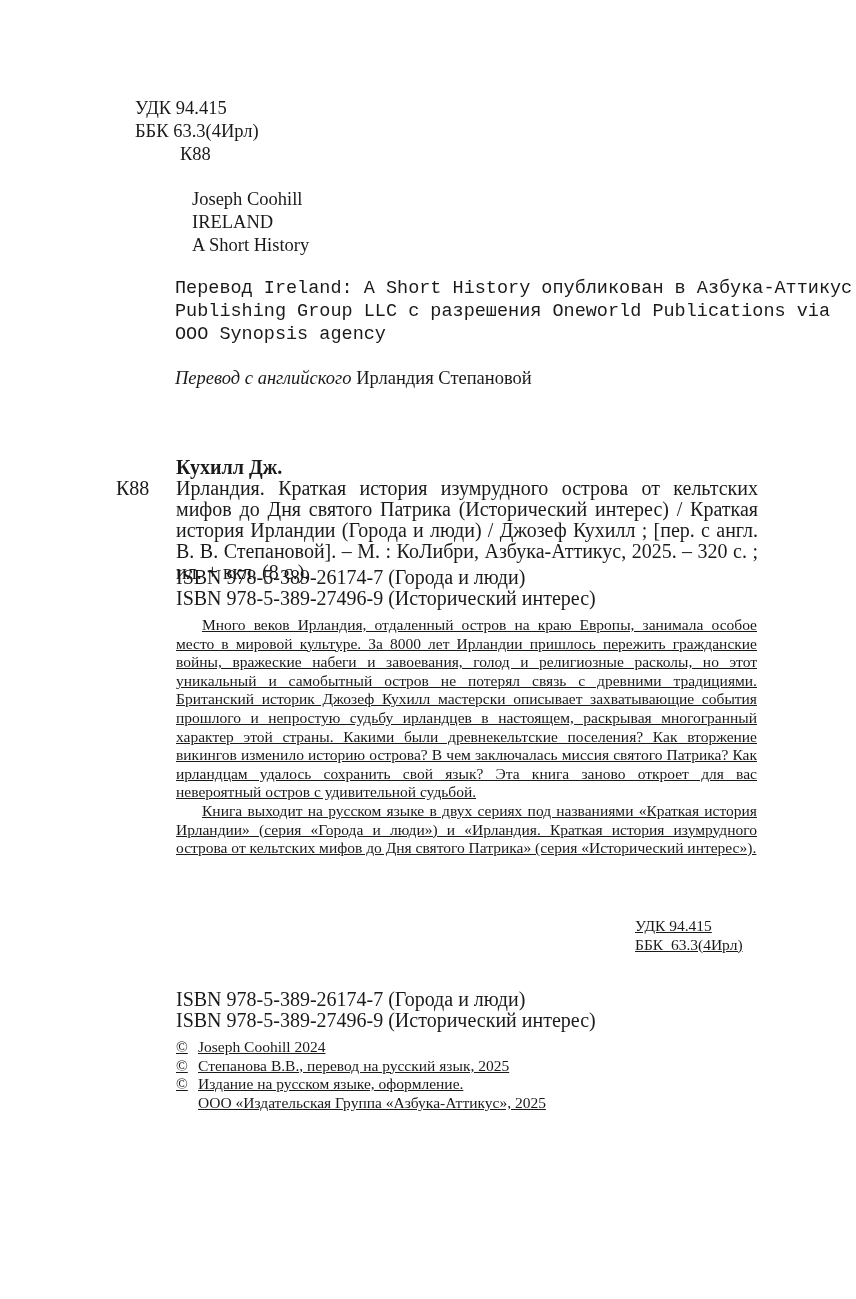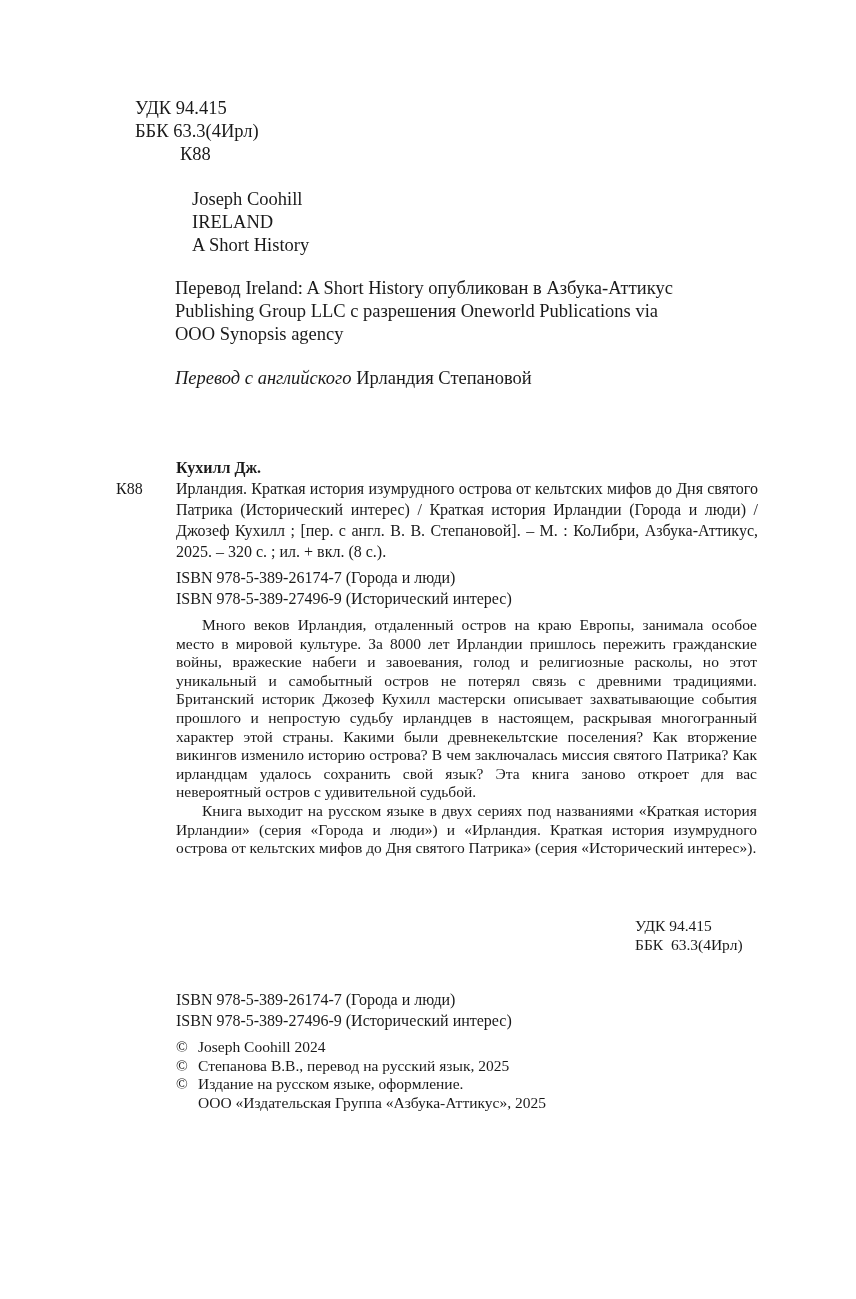--- a/index.html
+++ b/index.html
@@ -3,28 +3,28 @@
 <meta charset="utf-8">
 <style>
   html, body { margin: 0; padding: 0; background: #ffffff; }
   body {
     width: 856px; height: 1299px; position: relative; overflow: hidden;
     font-family: "Liberation Serif", "DejaVu Serif", serif;
     color: #1a1a1a;
   }
   .abs { position: absolute; white-space: nowrap; }
   .big { font-size: 18.5px; line-height: 23px; }
-  .small { font-size: 15.5px; line-height: 18.6px; }
-  .med { font-size: 16px; line-height: 21px; }
+  .small { font-size: 15.5px; line-height: 18.6px; text-decoration: underline; }
+  .med { font-size: 20px; line-height: 21px; }
   .it { font-style: italic; margin-top: 16px; }
 
   #udk-top { left: 135px; top: 97px; }
   #k88-top { left: 180px; top: 143px; }
   #orig { left: 192px; top: 188px; }
-  #rights { left: 175px; top: 277px; }
+  #rights { left: 175px; top: 277px; font-family: Liberation Mono, monospace; }
   #translator { left: 175px; top: 367px; }
 
   #biblio { left: 116px; top: 457px; width: 650px; }
   #biblio .author { margin-left: 60px; font-weight: bold; }
   #biblio .row { display: flex; }
   #biblio .code { width: 60px; flex: none; }
   #biblio .desc { width: 582px; white-space: normal; text-align: justify; text-align-last: left; }
 
   #isbn-top { left: 176px; top: 567px; }
 

